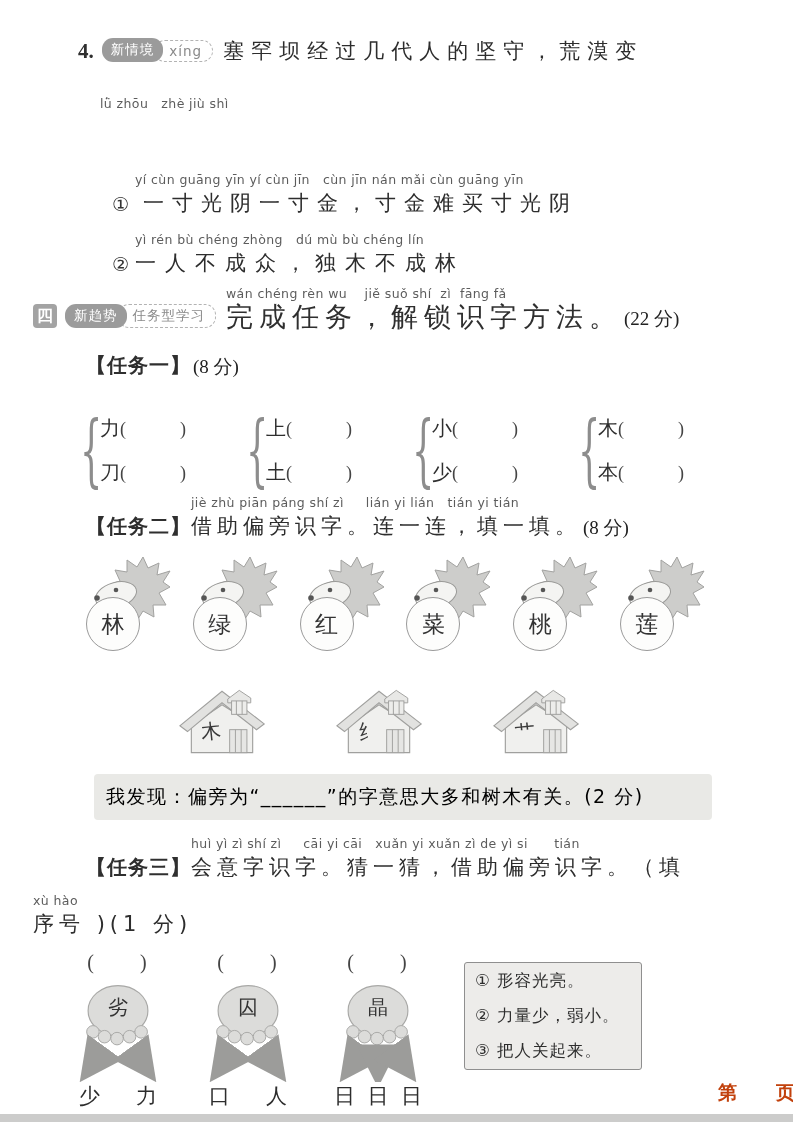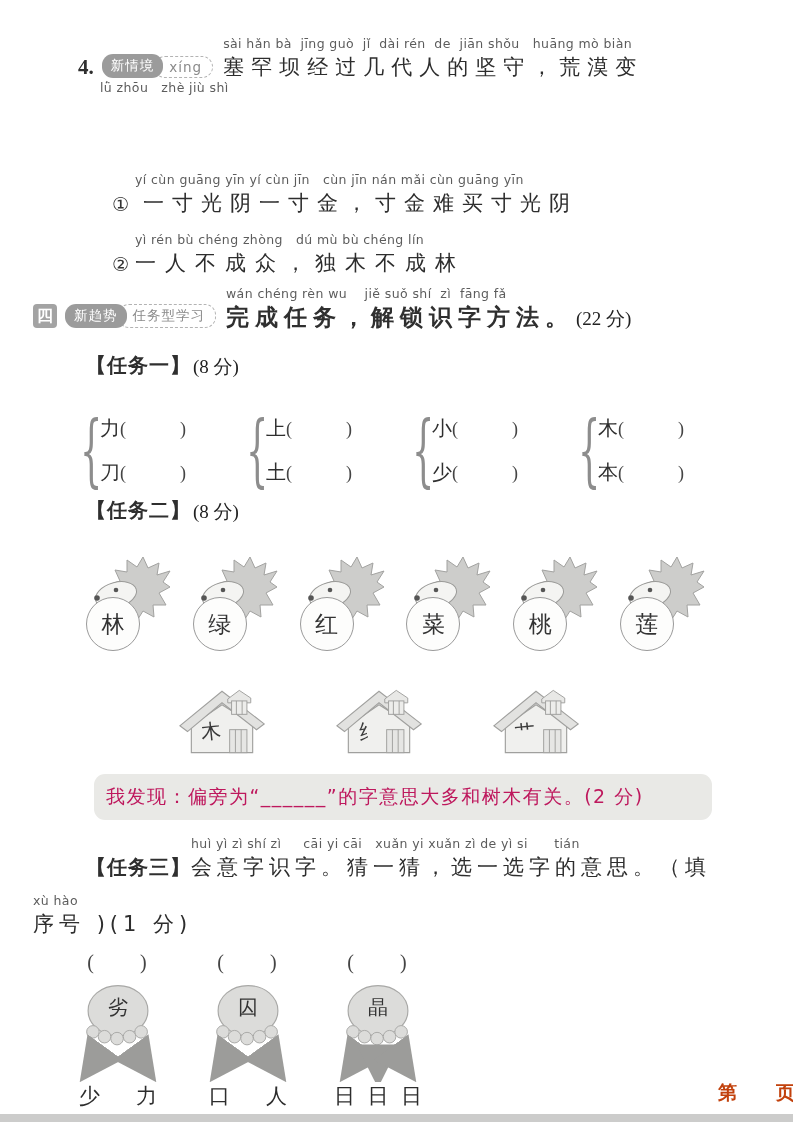--- a/index.html
+++ b/index.html
@@ -21,21 +21,21 @@
   }
   .badge-dashed{
     border:1px dashed #b3b3b3;color:#8a8a8a;font-size:13.5px;letter-spacing:1px;
     padding:2px 10px 2px 14px;border-radius:11px;margin-left:-9px;white-space:nowrap;margin-bottom:4px;margin-right:10px;
   }
   .sqnum{
     background:#a3a3a3;color:#fff;font-size:16px;font-weight:700;
     width:24px;height:24px;line-height:24px;text-align:center;border-radius:4px;
     margin-right:8px;margin-bottom:4px;
   }
-  .head-zh{font-weight:700;font-size:23px;letter-spacing:6px;white-space:pre;line-height:30px;}
+  .head-zh{font-weight:400;font-size:27px;letter-spacing:6px;white-space:pre;line-height:30px;}
   .tlabel{font-weight:700;font-size:20px;white-space:nowrap;letter-spacing:1px;line-height:30px;}
   .itemnum{font-size:19px;margin-right:6px;padding-bottom:3px;color:#333;}
   
   .bgroup{position:absolute;display:flex;align-items:center;}
   .brace{font-family:"DejaVu Serif",serif;font-size:78px;font-weight:200;color:#8d8d8d;
          transform:scaleX(0.45);transform-origin:left center;line-height:80px;width:22px;}
   .bcol{display:flex;flex-direction:column;gap:17px;margin-left:-2px;}
   .brow{font-size:20px;white-space:pre;}
   .paren{font-family:"Liberation Serif",serif;font-size:18px;color:#444;white-space:pre;}
   
@@ -45,23 +45,23 @@
     position:absolute;left:2px;top:44px;width:52px;height:52px;border-radius:50%;
     background:#fdfdfc;border:1.4px solid #9a9a9a;display:flex;align-items:center;justify-content:center;
     font-size:23px;color:#333;
   }
   
   .house-row{position:absolute;top:680px;left:176px;width:406px;display:flex;justify-content:space-between;}
   .house{position:relative;width:92px;height:84px;}
   .house-char{position:absolute;left:20px;top:38px;width:30px;text-align:center;font-size:20px;color:#3a3a3a;transform:rotate(-6deg);}
   
   .discover{
-    position:absolute;top:774px;left:94px;width:618px;height:46px;background:#e9e9e6;border-radius:11px;
+    position:absolute;top:774px;left:94px;width:618px;height:46px;background:#e9e9e6;border-radius:4px;
     display:flex;align-items:center;padding-left:12px;box-sizing:border-box;
-    font-size:19px;letter-spacing:1.5px;color:#be185d;white-space:pre;
+    font-size:19px;letter-spacing:1.5px;color:#000000;white-space:pre;
   }
   
   .octo{position:absolute;width:124px;text-align:center;}
   .octo-paren{font-family:"Liberation Serif",serif;font-size:20px;color:#444;white-space:pre;letter-spacing:2px;line-height:24px;}
   .octo-fig{position:relative;width:124px;height:108px;}
   .octo-char{position:absolute;top:20px;left:0;width:124px;text-align:center;font-size:20px;color:#333;}
   .octo-parts{display:flex;justify-content:space-between;margin:0 auto;font-size:21px;color:#2d2d2d;}
   .parts2{width:78px;}
   .parts3{width:88px;}
   
@@ -79,26 +79,25 @@
 </head>
 <body>
 
 <div class="page">
 
   <div class="row" style="top:36px;left:78px;">
     <span class="qnum">4.</span>
     <span class="badge-filled">新情境</span>
     <span class="badge-dashed">xíng</span>
     <span class="ruby">
-      <span class="py" style="display:block">sài hǎn bà  jīng guò  jǐ  dài rén  de  jiān shǒu   huāng mò biàn</span>
       <span class="zh" style="display:block">塞罕坝经过几代人的坚守，荒漠变</span>
     </span>
   </div>
 
-  <div class="row" style="top:80px;left:100px;">
+  <div class="row" style="top:96px;left:100px;">
     <span class="ruby">
       <span class="py" style="display:block">lǜ zhōu   zhè jiù shì</span>
     </span>
   </div>
 
   <div class="row" style="top:172px;left:112px;">
     <span class="itemnum">①</span>
     <span class="ruby">
       <span class="py" style="display:block">yí cùn guāng yīn yí cùn jīn   cùn jīn nán mǎi cùn guāng yīn</span>
       <span class="zh" style="display:block;letter-spacing:8px;margin-left:8px;">一寸光阴一寸金，寸金难买寸光阴</span>
@@ -153,20 +152,24 @@
   <div class="bgroup" style="top:410px;left:578px;">
     <span class="brace">{</span>
     <span class="bcol">
       <span class="brow"><span>木</span><span class="paren">(　　　)</span></span>
       <span class="brow"><span>本</span><span class="paren">(　　　)</span></span>
     </span>
   </div>
 
   <div class="row" style="top:495px;left:86px;">
     <span class="tlabel">【任务二】</span>
+    <span class="ruby">
+      <span class="py" style="display:block">jiè zhù piān páng shí zì     lián yi lián   tián yi tián</span>
+      <span class="zh" style="display:block;letter-spacing:5px;">借助偏旁识字。连一连，填一填。</span>
+    </span>
     <span class="score">(8 分)</span>
   </div>
 
   <div class="hh-row">
     <div class="hh">
       <svg width="94" height="102" viewBox="0 0 94 102">
         <path d="M86,34 L75,40 L82,52 L69,52 L70,64 L59,58 L54,66 L48,56 L38,62 L38,50 L27,50 L33,40 L24,32 L36,28 L31,17 L43,19 L43,7 L53,14 L59,4 L64,15 L75,10 L73,22 L86,18 L79,29 Z" fill="#cdcdcb" stroke="#a2a2a0" stroke-width="1"></path>
         <ellipse cx="32" cy="42" rx="21" ry="12.5" transform="rotate(-16 32 42)" fill="#f4f4f2" stroke="#9a9a98" stroke-width="1"></ellipse>
         <circle cx="32" cy="37" r="2.3" fill="#555"></circle>
         <circle cx="13" cy="45" r="2.8" fill="#555"></circle>
@@ -278,21 +281,21 @@
   </div>
 
   <div class="discover">
     <span>我发现：偏旁为“______”的字意思大多和树木有关。(2 分)</span>
   </div>
 
   <div class="row" style="top:836px;left:86px;">
     <span class="tlabel">【任务三】</span>
     <span class="ruby">
       <span class="py" style="display:block">huì yì zì shí zì     cāi yi cāi   xuǎn yi xuǎn zì de yì si      tián</span>
-      <span class="zh" style="display:block;letter-spacing:5px;">会意字识字。猜一猜，选一选字的意思。（填</span>
+      <span class="zh" style="display:block;letter-spacing:5px;">会意字识字。猜一猜，借助偏旁识字。（填</span>
     </span>
   </div>
 
   <div class="row" style="top:893px;left:33px;">
     <span class="ruby">
       <span class="py" style="display:block">xù hào</span>
       <span class="zh" style="display:block;letter-spacing:5px;">序号 )(1 分)</span>
     </span>
   </div>
 
@@ -369,17 +372,22 @@
       </svg>
       <span class="octo-char">晶</span>
     </div>
     <div class="octo-parts parts3">
       <span>日</span>
       <span>日</span>
       <span>日</span>
     </div>
   </div>
 
+  <div class="opts">
+    <div class="opt">① 形容光亮。</div>
+    <div class="opt">② 力量少，弱小。</div>
+    <div class="opt">③ 把人关起来。</div>
+  </div>
 
   <div class="footer">第　页</div>
   <div class="bottom-strip"></div>
 
 </div>
 
 </body></html>

